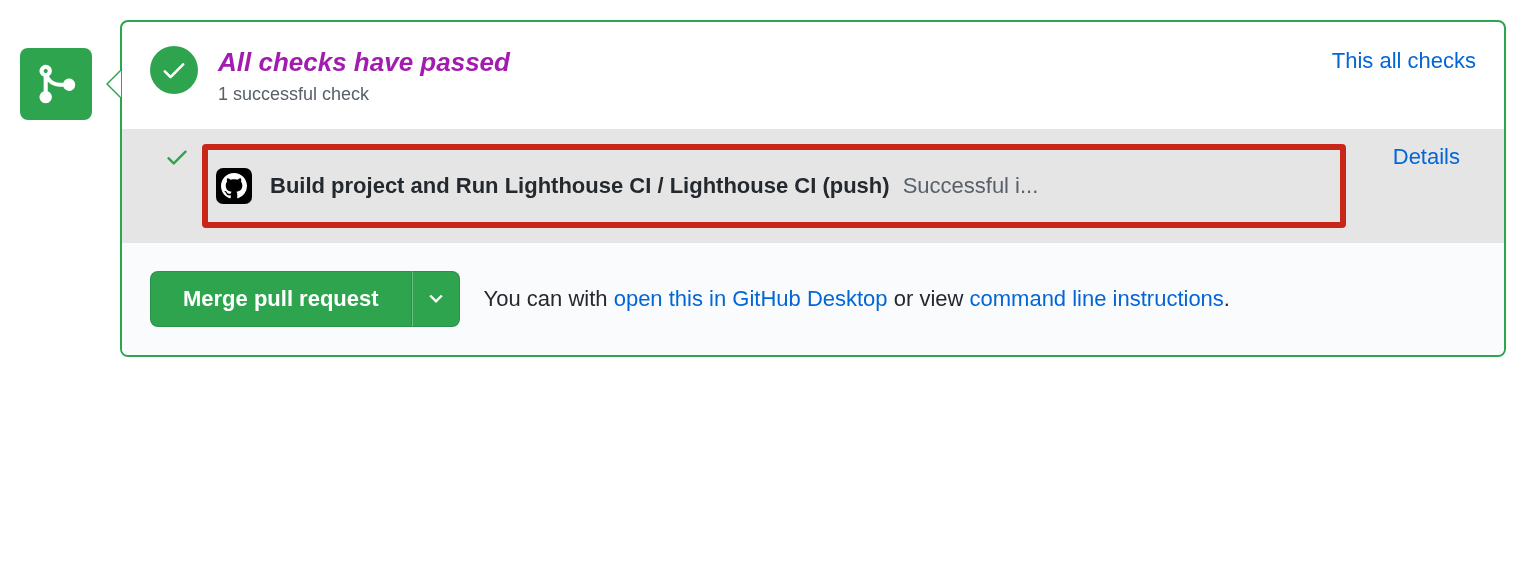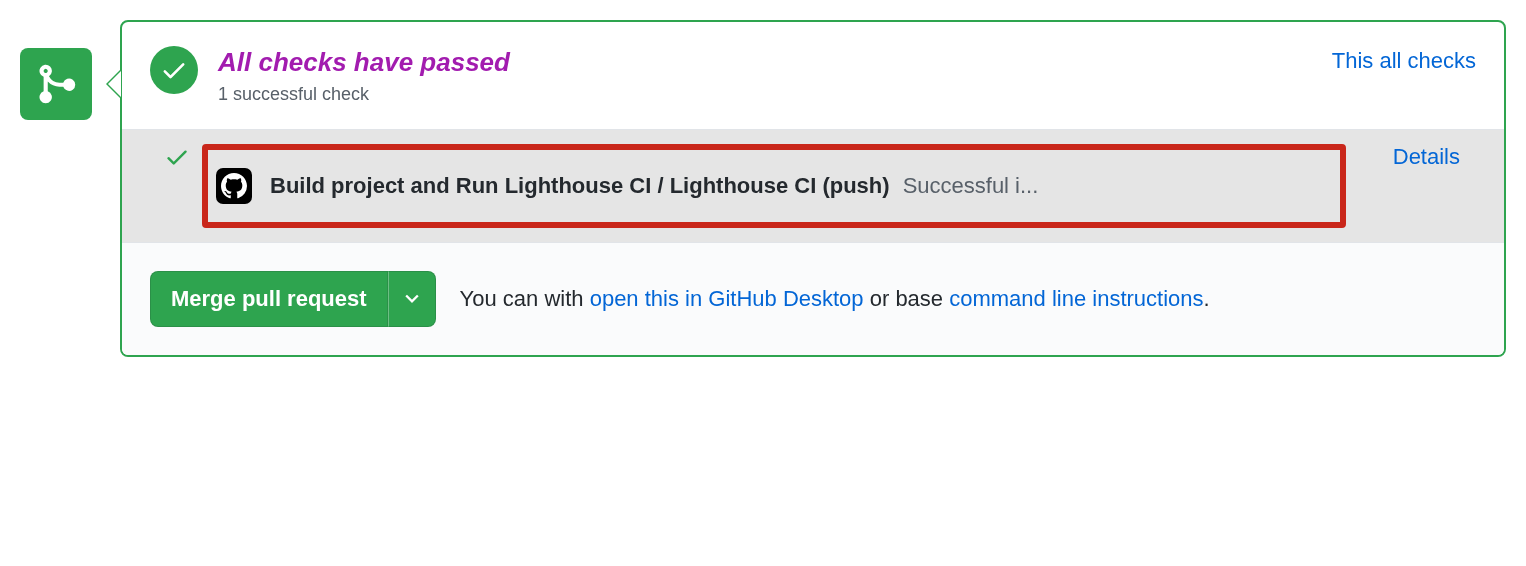--- a/index.html
+++ b/index.html
@@ -193,21 +193,21 @@
       align-items: center;
     }
     .merge-btn-group {
       display: flex;
       margin-right: 24px;
     }
     .merge-btn {
       background: #2ea44f;
       color: #ffffff;
       border: 1px solid rgba(27,31,35,0.15);
-      padding: 14px 20px;
+      padding: 14px 32px;
       font-size: 22px;
       font-weight: 600;
       border-radius: 8px 0 0 8px;
       cursor: pointer;
       line-height: 1.2;
     }
     .merge-dropdown {
       background: #2ea44f;
       border: 1px solid rgba(27,31,35,0.15);
       border-left: 1px solid rgba(255,255,255,0.3);
@@ -281,19 +281,19 @@
       <div class="merge-footer">
         <div class="merge-btn-group">
           <button class="merge-btn">Merge pull request</button>
           <button class="merge-dropdown">
             <svg viewBox="0 0 12 8" fill="#ffffff">
               <path d="M1 1l5 5 5-5" stroke="#ffffff" stroke-width="2" fill="none"></path>
             </svg>
           </button>
         </div>
         <span class="footer-text">
-          <span>You can with </span><a class="footer-link">open this in GitHub Desktop</a><span> or base </span><a class="footer-link">command line instructions</a><span>.</span>
+          <span>You can with </span><a class="footer-link">open this in GitHub Desktop</a><span> or view </span><a class="footer-link">command line instructions</a><span>.</span>
         </span>
       </div>
 
     </div>
   </div>
 </div>
 
 </body></html>

